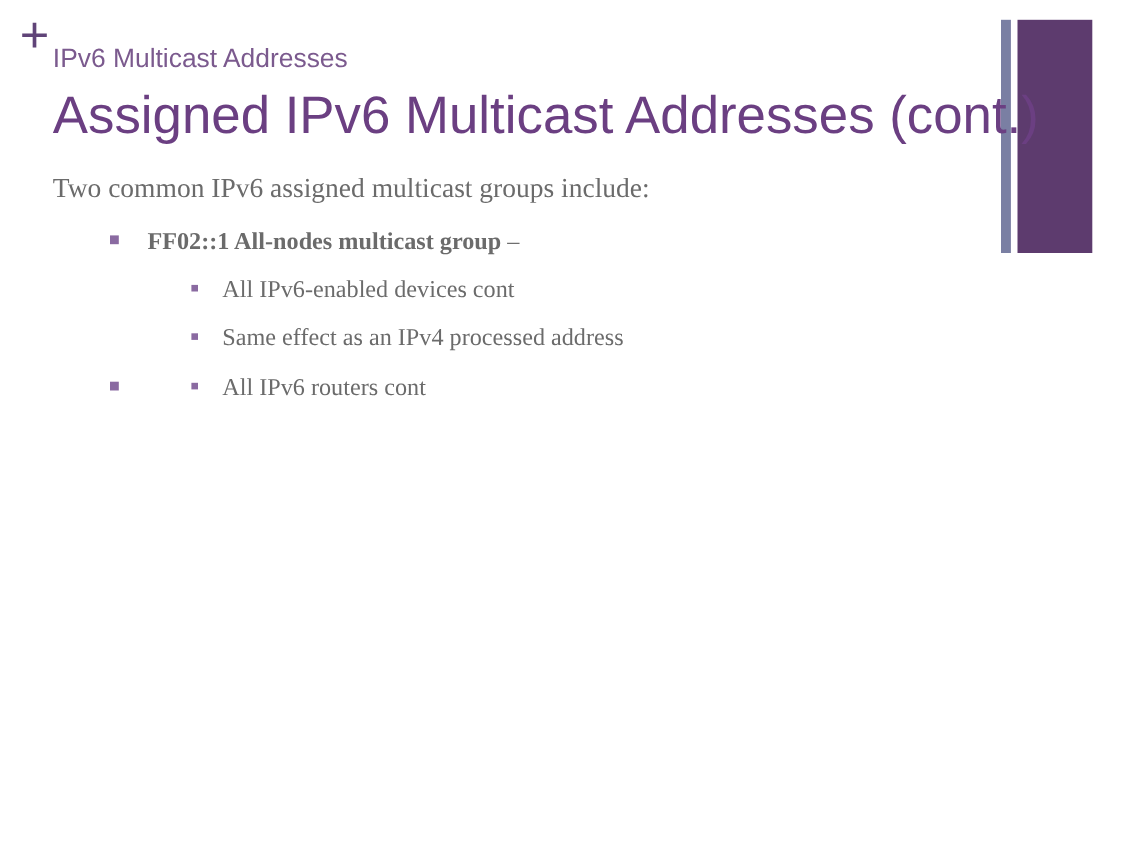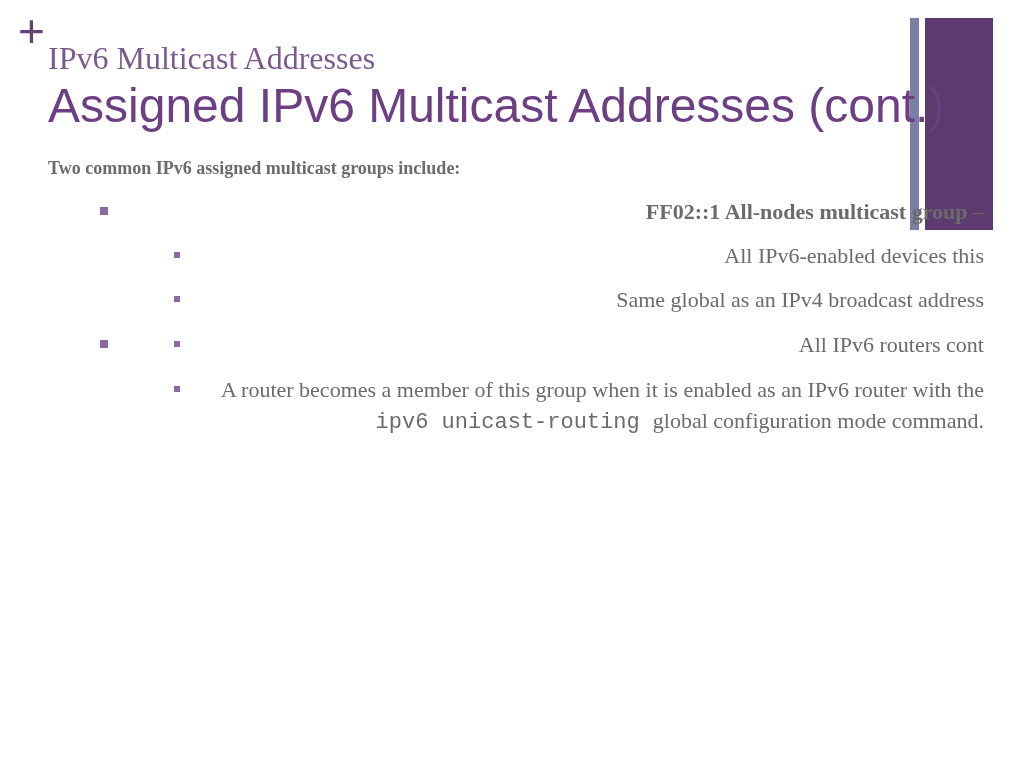--- a/index.html
+++ b/index.html
@@ -34,22 +34,22 @@
     top: 18px;
     right: 31px;
     width: 68px;
     height: 212px;
     background: #5d3b6e;
   }
   .subtitle {
     position: absolute;
     top: 40px;
     left: 48px;
-    font-family: Liberation Serif, serif;
-    font-size: 32px;
+    font-family: Liberation Sans, sans-serif;
+    font-size: 24px;
     font-weight: 400;
     color: #7b5a8e;
   }
   .title {
     position: absolute;
     top: 78px;
     left: 48px;
     font-family: Arial, Helvetica, sans-serif;
     font-size: 48px;
     font-weight: 400;
@@ -58,36 +58,35 @@
     text-align: right;
   }
   .content {
     position: absolute;
     top: 158px;
     left: 48px;
     right: 40px;
     color: #6b6b6b;
   }
   .intro {
-    font-size: 18px;
-    font-weight: 700;
+    font-size: 25px;
+    font-weight: 400;
     color: #6b6b6b;
     margin-bottom: 18px;
   }
   .outer-list {
     list-style: none;
     padding-left: 52px;
   }
   .outer-item {
     position: relative;
     padding-left: 34px;
     margin-bottom: 14px;
     font-size: 22px;
     line-height: 1.35;
-    text-align: right;
   }
   .outer-item::before {
     content: "";
     position: absolute;
     left: 0;
     top: 10px;
     width: 8px;
     height: 8px;
     background: #8a6aa1;
   }
@@ -133,27 +132,26 @@
 <div class="subtitle">IPv6 Multicast Addresses</div>
 <div class="title">Assigned IPv6 Multicast Addresses (cont.)</div>
 
 <div class="content">
   <div class="intro">Two common IPv6 assigned multicast groups include:</div>
   <ul class="outer-list">
 
     <li class="outer-item">
       <span class="outer-label">FF02::1 All-nodes multicast group</span><span> –</span>
       <ul class="inner-list">
-        <li class="inner-item">All IPv6-enabled devices this</li>
-        <li class="inner-item">Same global as an IPv4 broadcast address</li>
+        <li class="inner-item">All IPv6-enabled devices cont</li>
+        <li class="inner-item">Same effect as an IPv4 processed address</li>
       </ul>
     </li>
 
     <li class="outer-item">
       <span></span>
       <ul class="inner-list">
         <li class="inner-item">All IPv6 routers cont</li>
-        <li class="inner-item" id="mono-line"><span>A router becomes a member of this group when it is enabled as an IPv6 router with the </span><span class="mono">ipv6 unicast-routing </span><span>global configuration mode command.</span></li>
       </ul>
     </li>
 
   </ul>
 </div>
 
 </body></html>

